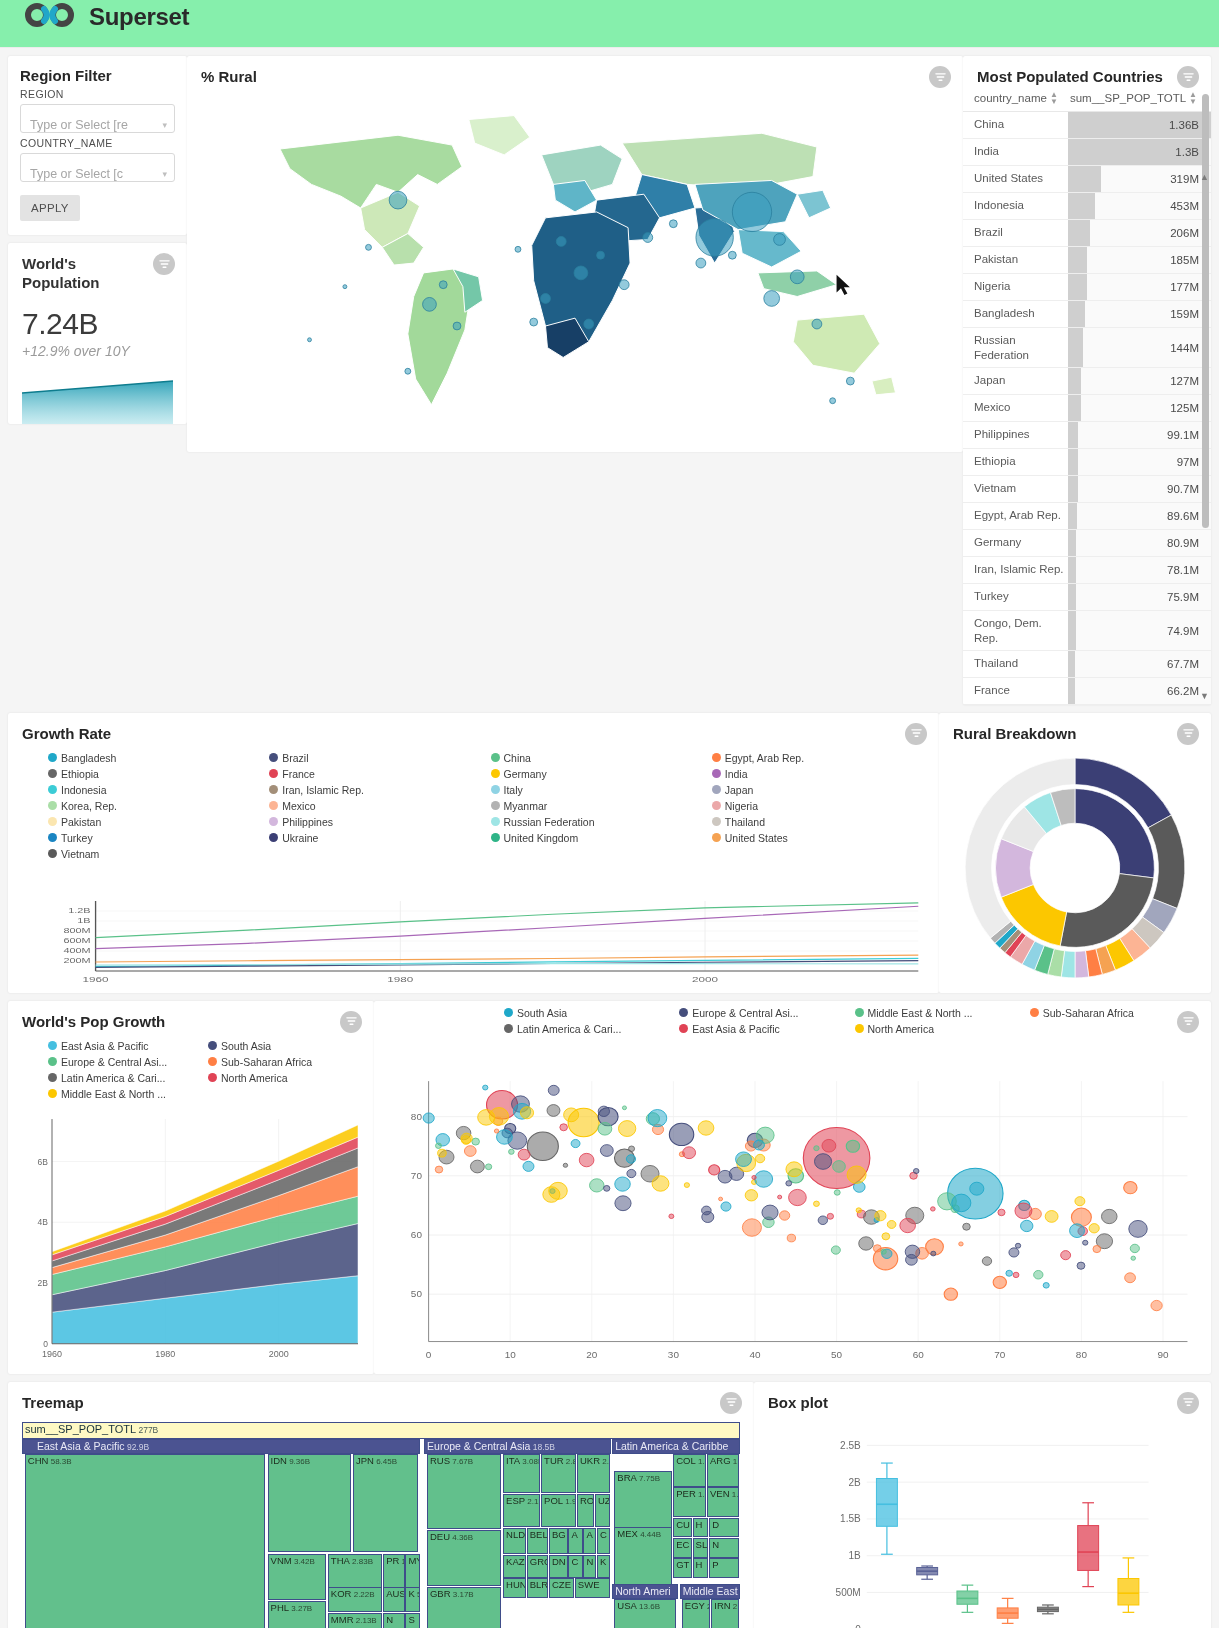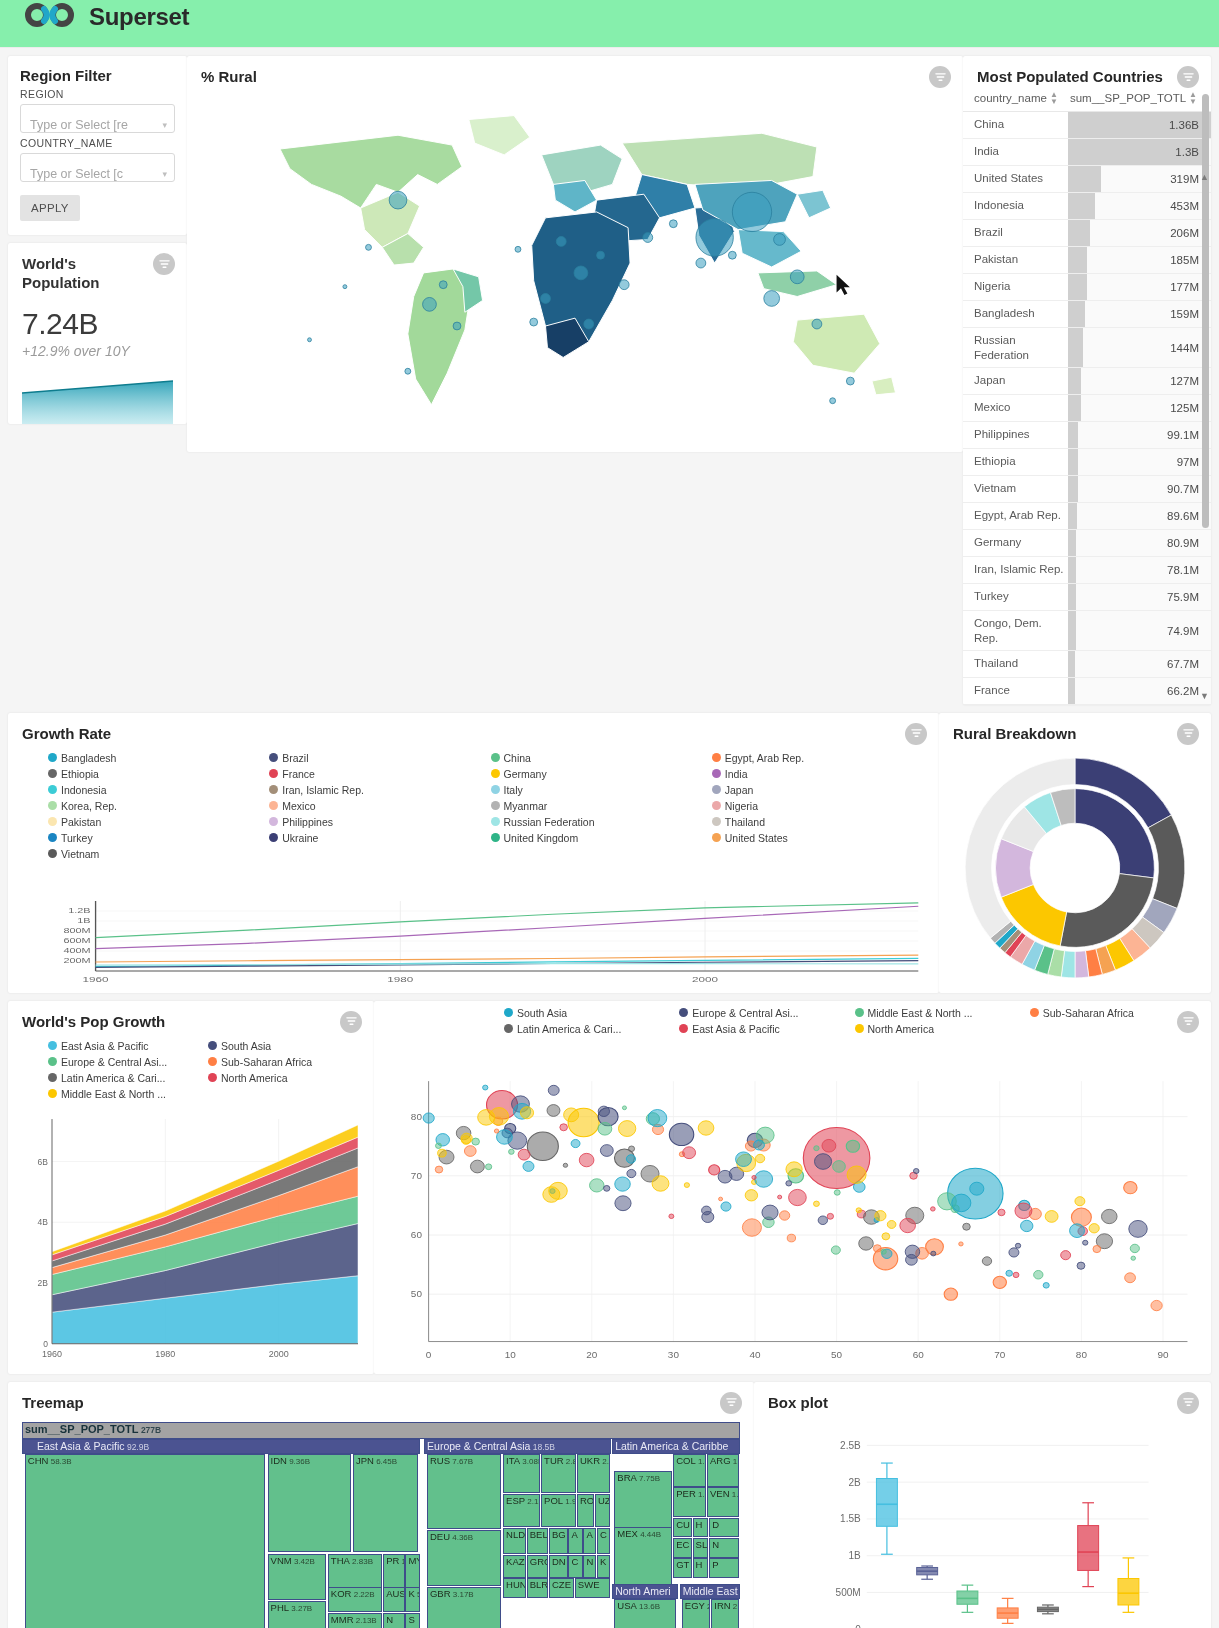--- a/index.html
+++ b/index.html
@@ -109,21 +109,21 @@
   
   .scattercard { flex:1; height:373px; position:relative; }
   .sc-legend { display:flex; flex-wrap:wrap; padding: 4px 6px 2px 130px; }
   .sc-legend .legend-item { width:25%; }
   .sc-chart { position:absolute; left:8px; right:8px; top:72px; bottom:6px; }
 
   
   .tmcard { width:746px; height:376px; position:relative; }
   .tm-wrap { position:absolute; left:14px; right:14px; top:40px; bottom:8px; }
   .tm-node { position:absolute; border:1px solid #3f4d8a; overflow:hidden; }
-  .tm-root  { background:#a3a3a3;font-weight:bold; }
+  .tm-root  { background:#fef9c3; }
   .tm-region{ background:#4b5391; }
   .tm-leaf  { background:#62c08c; }
   .tm-label { font-size:9.5px; color:#1c2b1c; padding:1px 2px; line-height:1.08; white-space:nowrap;}
   .tm-root > .tm-label { color:#18323b; font-size:11px; }
   .tm-region > .tm-label { color:#e9e9f5; font-size:10.5px; }
   .tm-val { font-size:8px; opacity:.82; }
   .tm-root .tm-val, .tm-region .tm-val { font-size:8.5px; }
 
   
   .bpcard { flex:1; height:376px; position:relative; }

